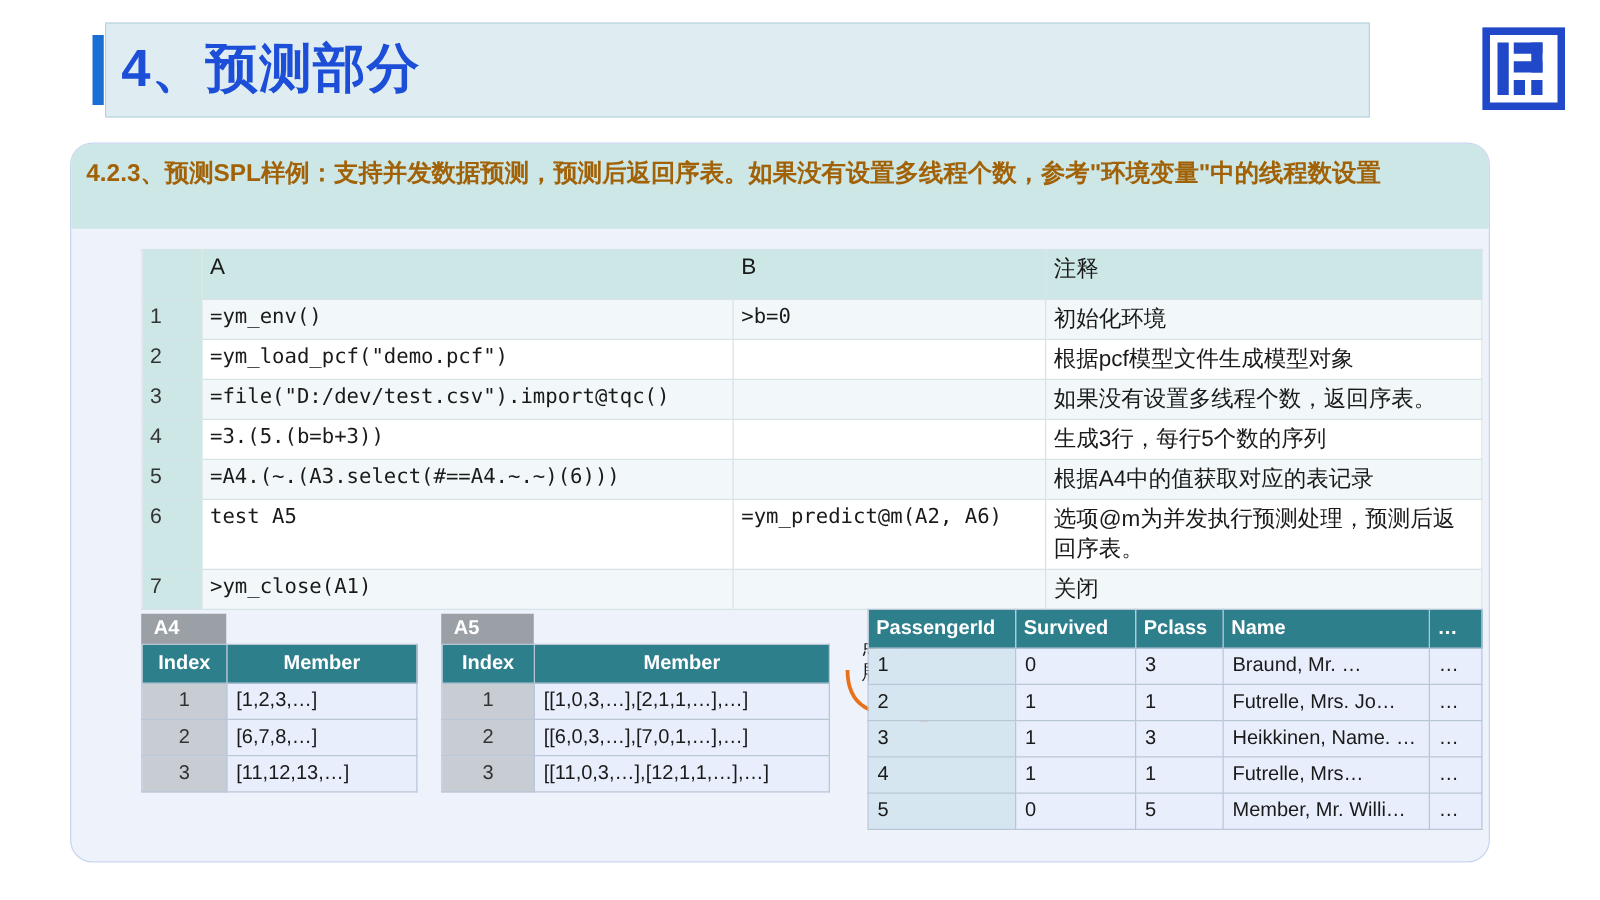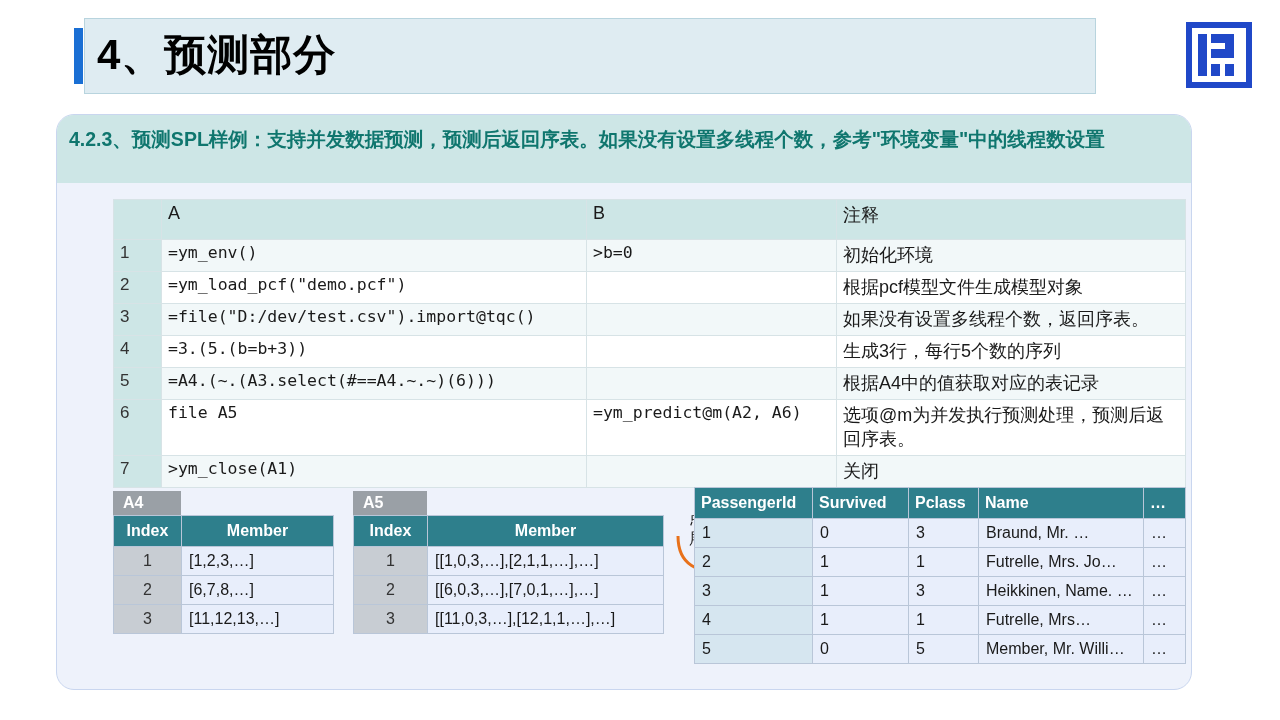--- a/index.html
+++ b/index.html
@@ -36,21 +36,21 @@
     width: 9px;
     height: 56px;
     background: #1a6fd4;
   }
   .title-text {
     position: absolute;
     left: 97px;
     top: 22px;
     font-size: 42px;
     line-height: 66px;
-    color: #000000;
+    color: #1d4ed8;
     font-weight: bold;
     letter-spacing: 1px;
     white-space: nowrap;
     text-align: center;
   }
 
   
   .logo {
     position: absolute;
     right: 28px;
@@ -79,21 +79,21 @@
     position: absolute;
     left: 0px;
     top: 0px;
     width: 1136px;
     min-height: 68px;
     background: #cde6e6;
     box-sizing: border-box;
     padding: 9px 10px 8px 12px;
     font-size: 19.5px;
     line-height: 30px;
-    color: #0f766e;
+    color: #a16207;
     font-weight: bold;
   }
 
   
   .spl {
     position: absolute;
     left: 56px;
     top: 84px;
     width: 1072px;
     border-collapse: collapse;
@@ -282,21 +282,21 @@
           <td class="cmt">生成3行，每行5个数的序列</td>
         </tr>
         <tr>
           <td class="idx">5</td>
           <td class="mono">=A4.(~.(A3.select(#==A4.~.~)(6)))</td>
           <td class="mono"></td>
           <td class="cmt">根据A4中的值获取对应的表记录</td>
         </tr>
         <tr>
           <td class="idx">6</td>
-          <td class="mono">file A5</td>
+          <td class="mono">test A5</td>
           <td class="mono">=ym_predict@m(A2, A6)</td>
           <td class="cmt">选项@m为并发执行预测处理，预测后返回序表。</td>
         </tr>
         <tr>
           <td class="idx">7</td>
           <td class="mono">&gt;ym_close(A1)</td>
           <td class="mono"></td>
           <td class="cmt">关闭</td>
         </tr>
       </tbody>

